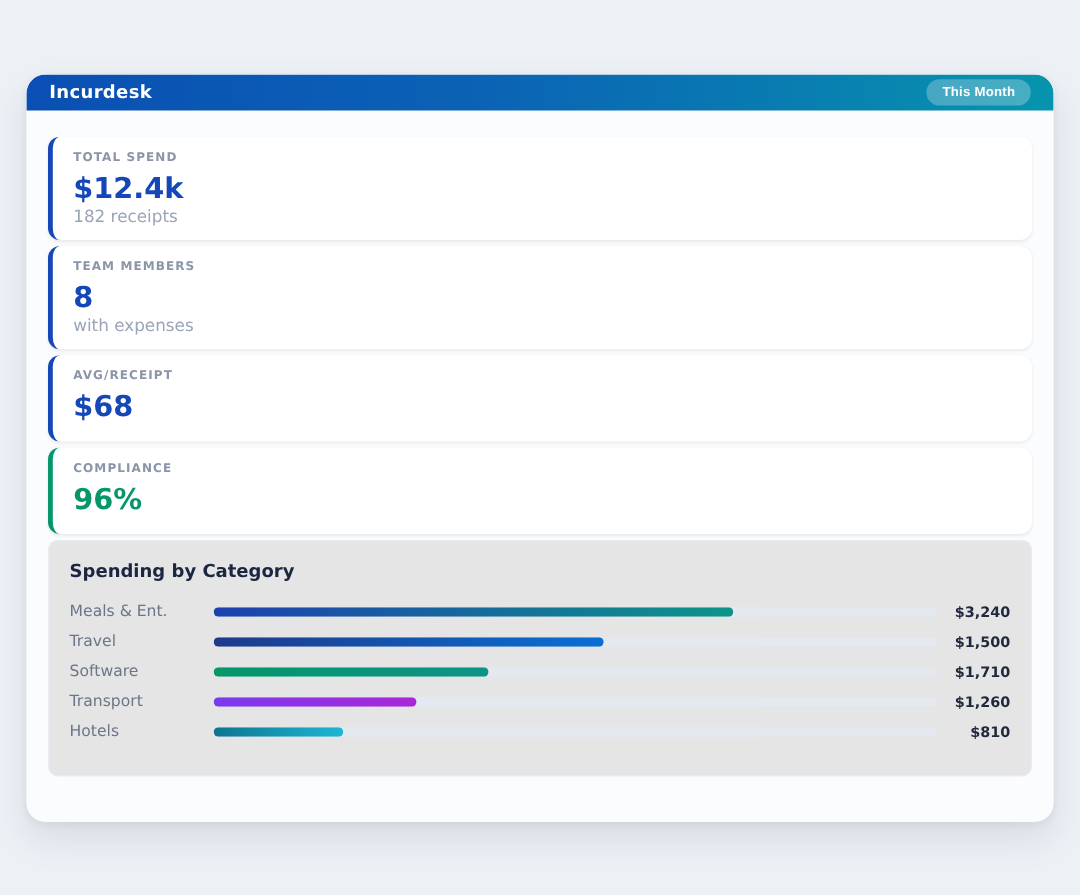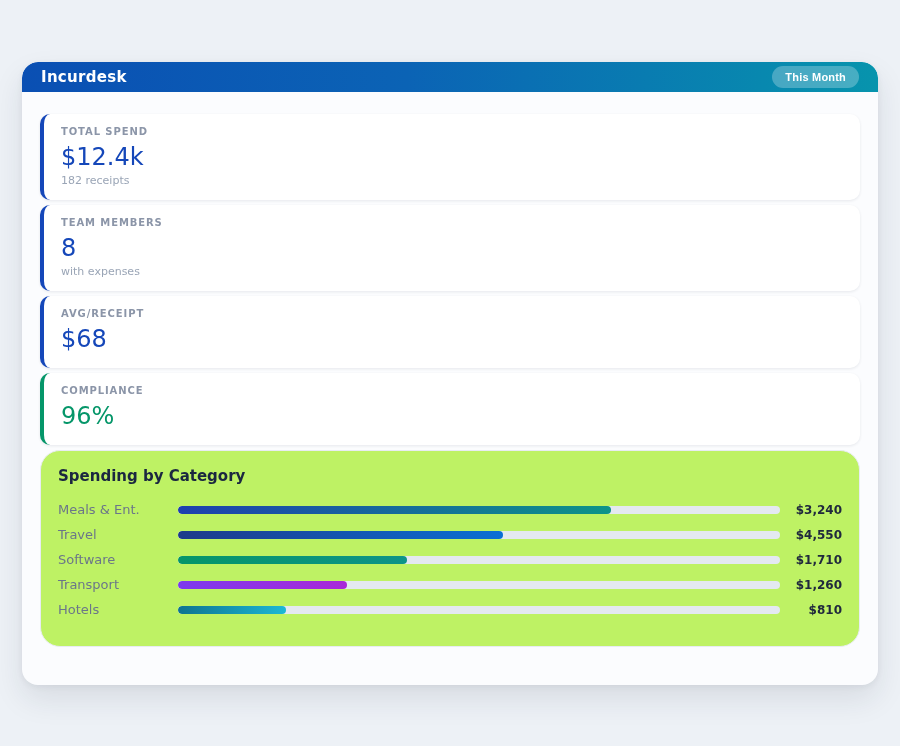--- a/index.html
+++ b/index.html
@@ -57,35 +57,35 @@
   .stat-label {
     font-size: 10px;
     font-weight: bold;
     letter-spacing: 0.9px;
     color: #8b95a8;
     line-height: 13px;
     text-transform: uppercase;
   }
   .stat-value {
     font-size: 24px;
-    font-weight: normal;
+    font-weight: bold;
     color: #1547b9;
     line-height: 28px;
     margin-top: 5px;
   }
   .stat-sub {
-    font-size: 11px;
+    font-size: 14px;
     color: #9aa5b6;
     line-height: 14px;
     margin-top: 3px;
   }
   .category-card {
-    background: #bef264;
+    background: #e5e5e5;
     border: 1px solid #e8ecf2;
-    border-radius: 20px;
+    border-radius: 8px;
     margin-top: 4px;
     padding: 16px 17px 24px;
   }
   .category-title {
     font-size: 15px;
     font-weight: bold;
     color: #1b2740;
     margin-bottom: 12px;
   }
   .cat-row {
@@ -162,21 +162,21 @@
             <div class="cat-track" style="background: rgb(228, 233, 240);">
               <div class="cat-fill" style="width: 72%; background: linear-gradient(90deg, rgb(30, 64, 175), rgb(13, 148, 136));"></div>
             </div>
             <span class="cat-value">$3,240</span>
           </div>
           <div class="cat-row">
             <span class="cat-label">Travel</span>
             <div class="cat-track" style="background: rgb(228, 233, 240);">
               <div class="cat-fill" style="width: 54%; background: linear-gradient(90deg, rgb(30, 58, 138), rgb(10, 111, 212));"></div>
             </div>
-            <span class="cat-value">$4,550</span>
+            <span class="cat-value">$1,500</span>
           </div>
           <div class="cat-row">
             <span class="cat-label">Software</span>
             <div class="cat-track" style="background: rgb(228, 233, 240);">
               <div class="cat-fill" style="width: 38%; background: linear-gradient(90deg, rgb(5, 150, 105), rgb(13, 148, 136));"></div>
             </div>
             <span class="cat-value">$1,710</span>
           </div>
           <div class="cat-row">
             <span class="cat-label">Transport</span>

